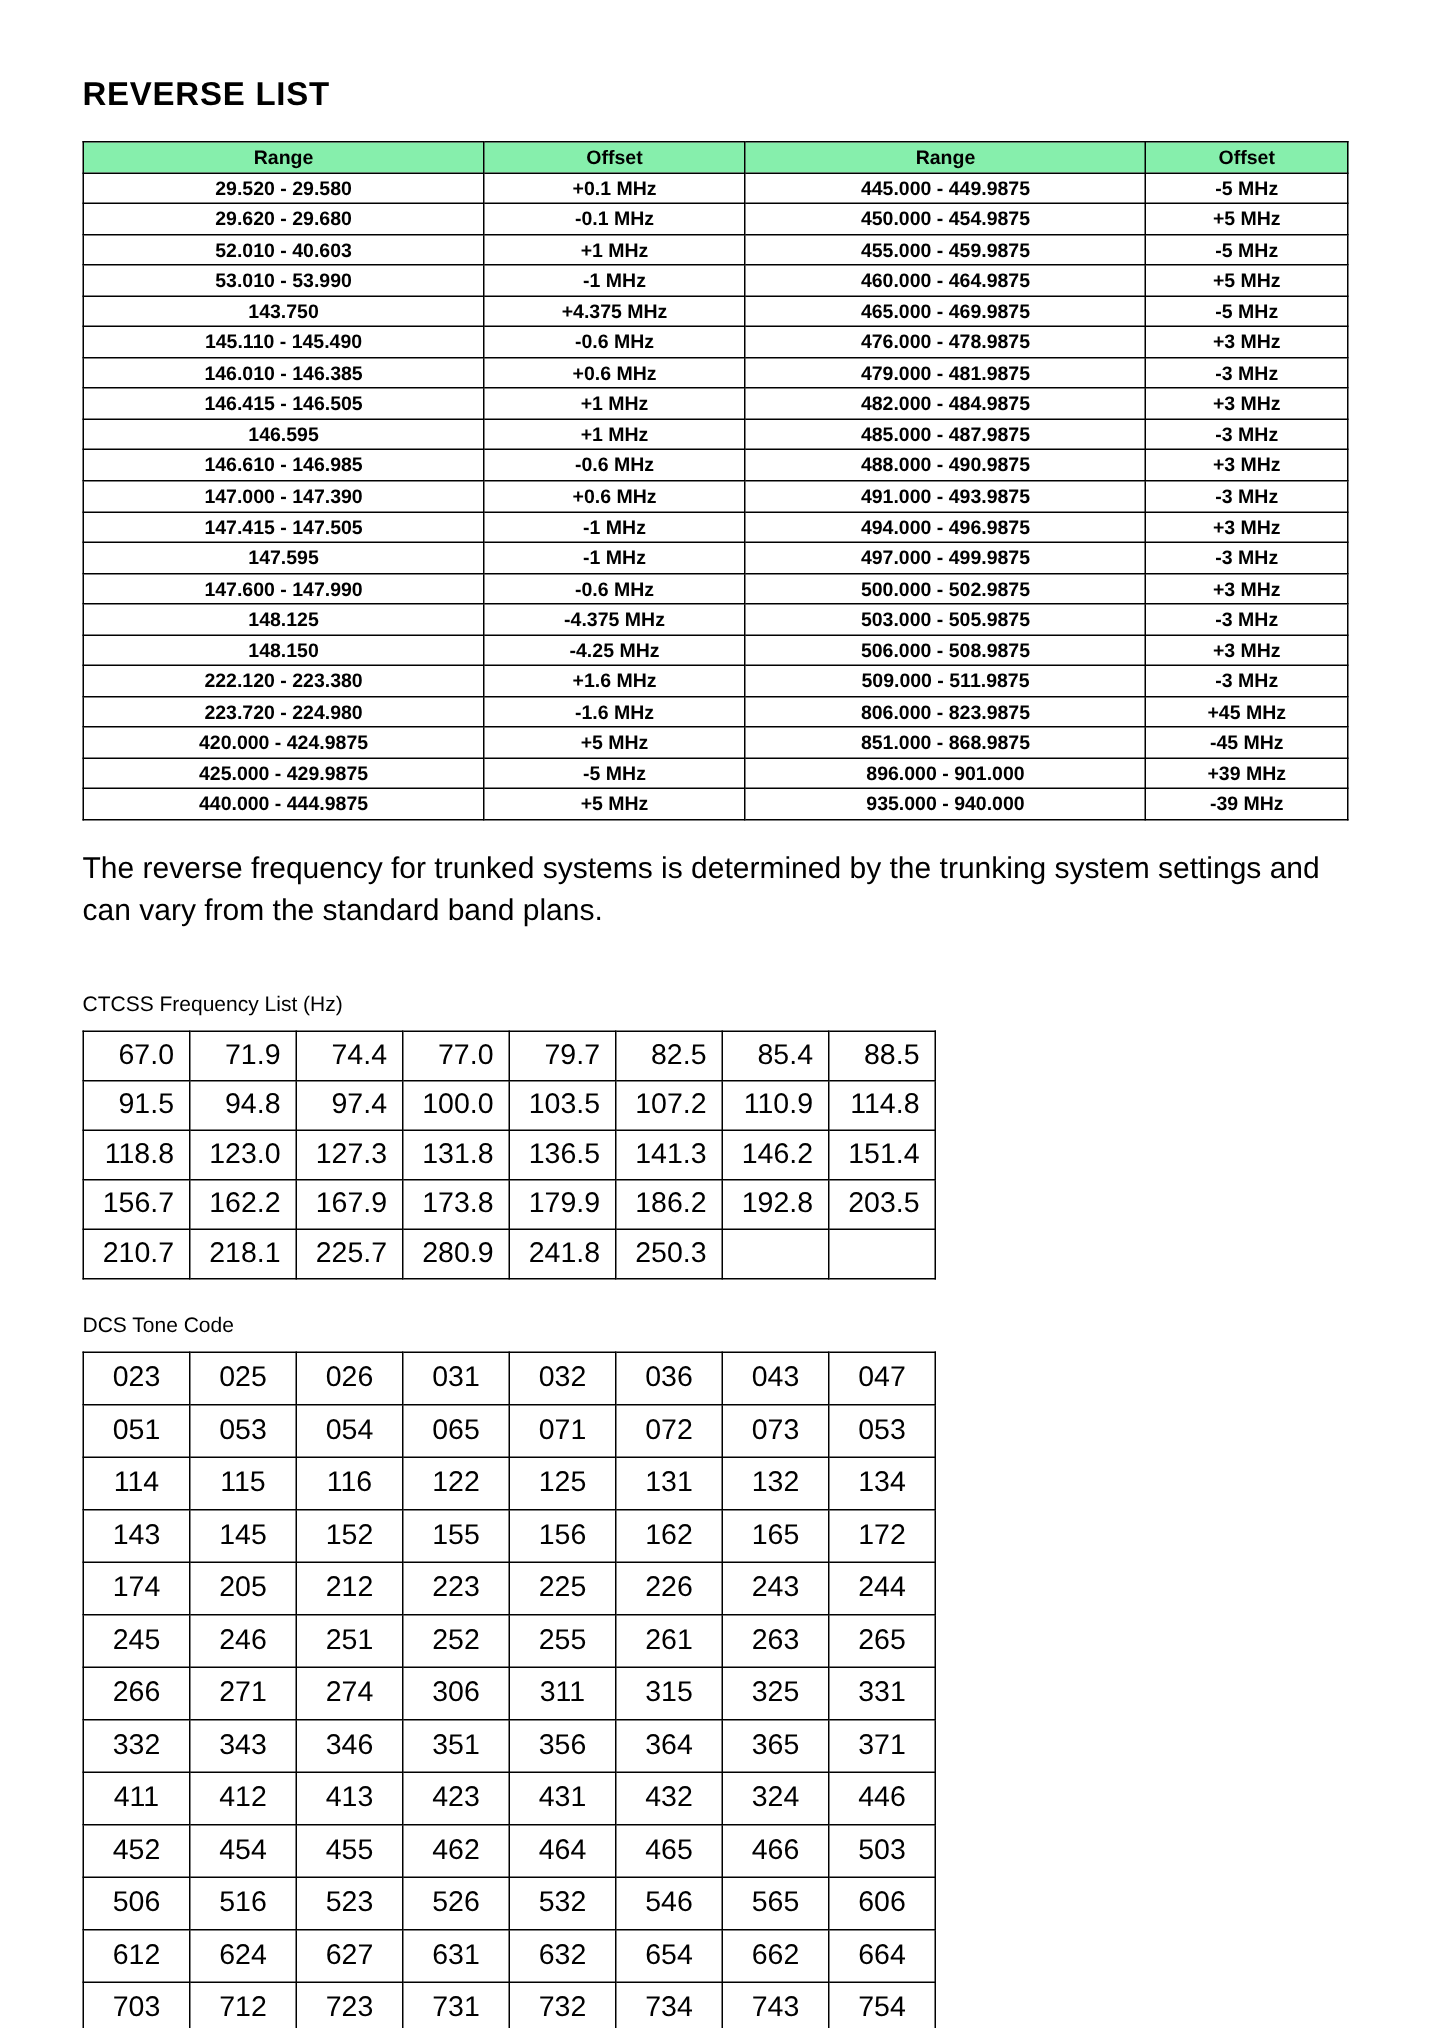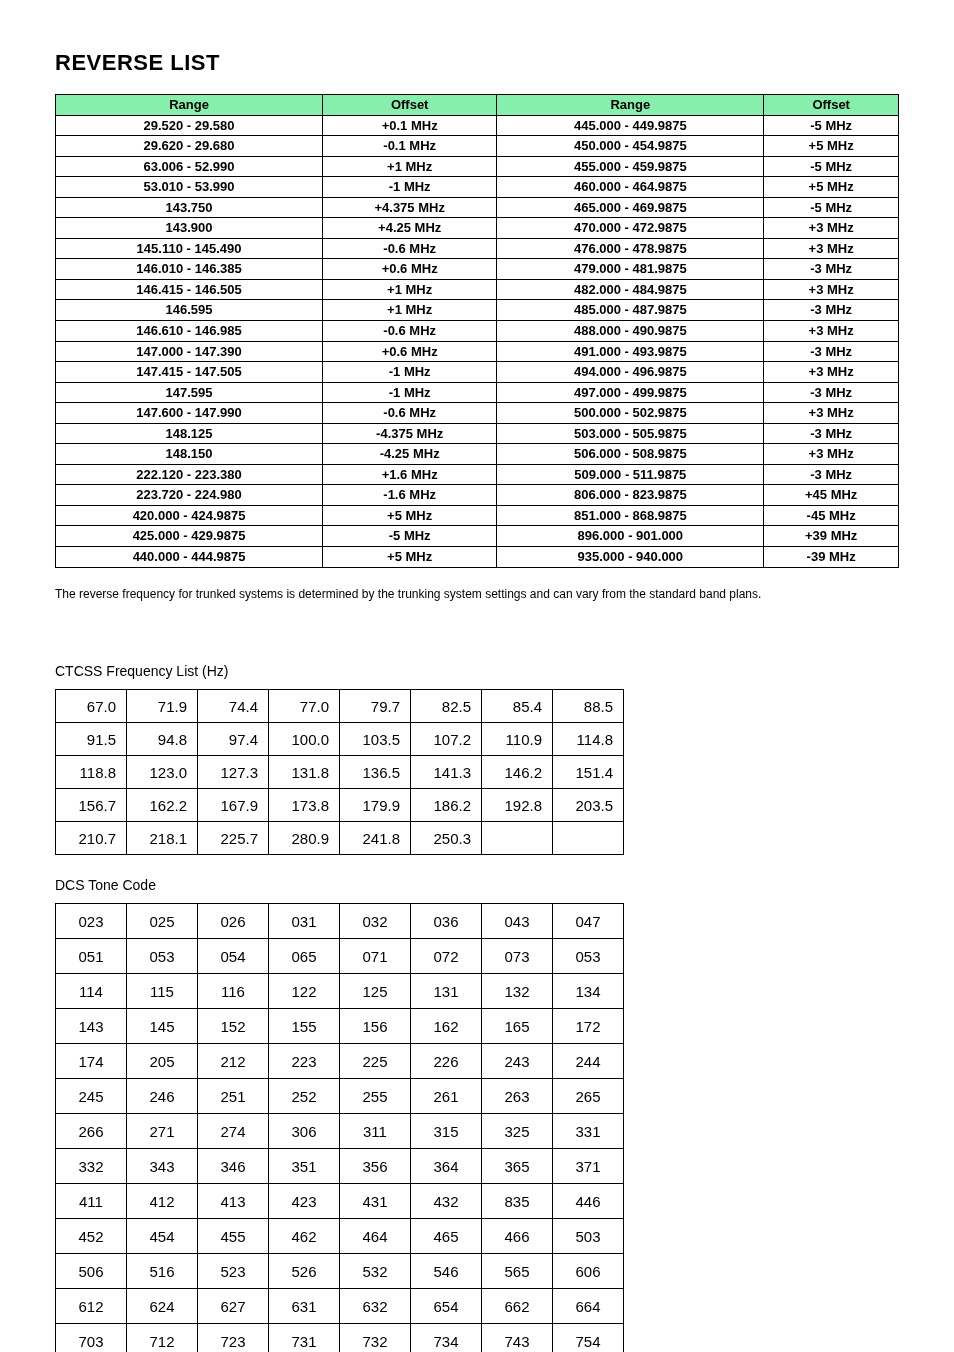--- a/index.html
+++ b/index.html
@@ -31,27 +31,27 @@
     border: 1px solid #000;
     text-align: center;
     padding: 1px 4px;
     font-weight: bold;
     line-height: 1.35;
   }
   table.reverse th {
     background: #86efac;
   }
   p.note {
-    font-size: 12px;
-    margin: 18px 0 61px 0;
+    font-size: 20px;
+    margin: 18px 0 40px 0;
     line-height: 1.4;
   }
   table.grid {
     border-collapse: collapse;
-    font-size: 15px;
+    font-size: 19px;
   }
   table.grid td {
     border: 1px solid #000;
     text-align: right;
     padding: 4px 10px;
     min-width: 50px;
     height: 24px;
   }
   table.grid.dcs td {
     text-align: center;
@@ -82,42 +82,36 @@
         <td>445.000 - 449.9875</td>
         <td>-5 MHz</td>
       </tr>
       <tr>
         <td>29.620 - 29.680</td>
         <td>-0.1 MHz</td>
         <td>450.000 - 454.9875</td>
         <td>+5 MHz</td>
       </tr>
       <tr>
-        <td>63.006 - 52.990</td>
+        <td>52.010 - 40.603</td>
         <td>+1 MHz</td>
         <td>455.000 - 459.9875</td>
         <td>-5 MHz</td>
       </tr>
       <tr>
         <td>53.010 - 53.990</td>
         <td>-1 MHz</td>
         <td>460.000 - 464.9875</td>
         <td>+5 MHz</td>
       </tr>
       <tr>
         <td>143.750</td>
         <td>+4.375 MHz</td>
         <td>465.000 - 469.9875</td>
         <td>-5 MHz</td>
-      </tr>
-      <tr>
-        <td>143.900</td>
-        <td>+4.25 MHz</td>
-        <td>470.000 - 472.9875</td>
-        <td>+3 MHz</td>
       </tr>
       <tr>
         <td>145.110 - 145.490</td>
         <td>-0.6 MHz</td>
         <td>476.000 - 478.9875</td>
         <td>+3 MHz</td>
       </tr>
       <tr>
         <td>146.010 - 146.385</td>
         <td>+0.6 MHz</td>
@@ -355,21 +349,21 @@
           <td>365</td>
           <td>371</td>
         </tr>
         <tr>
           <td>411</td>
           <td>412</td>
           <td>413</td>
           <td>423</td>
           <td>431</td>
           <td>432</td>
-          <td>835</td>
+          <td>324</td>
           <td>446</td>
         </tr>
         <tr>
           <td>452</td>
           <td>454</td>
           <td>455</td>
           <td>462</td>
           <td>464</td>
           <td>465</td>
           <td>466</td>

